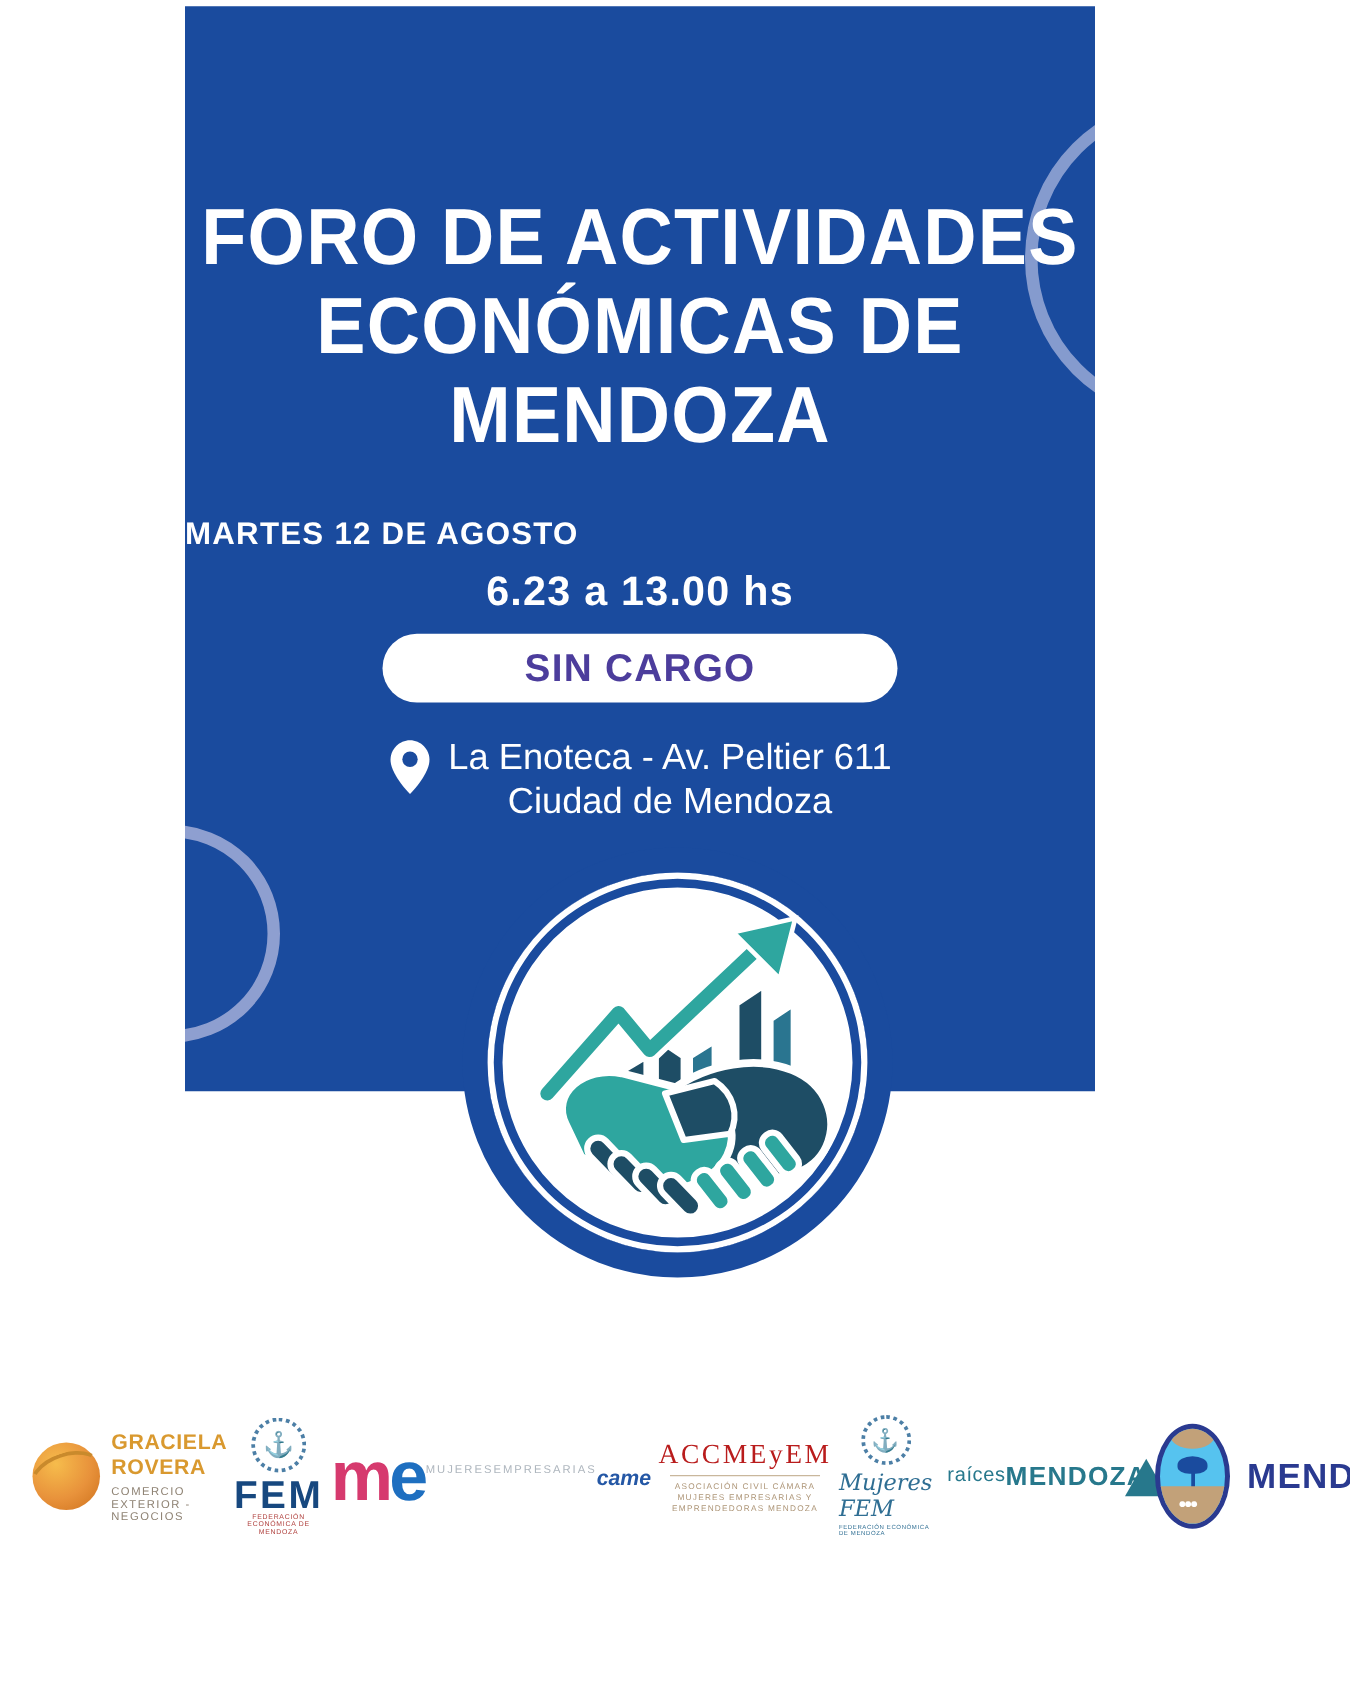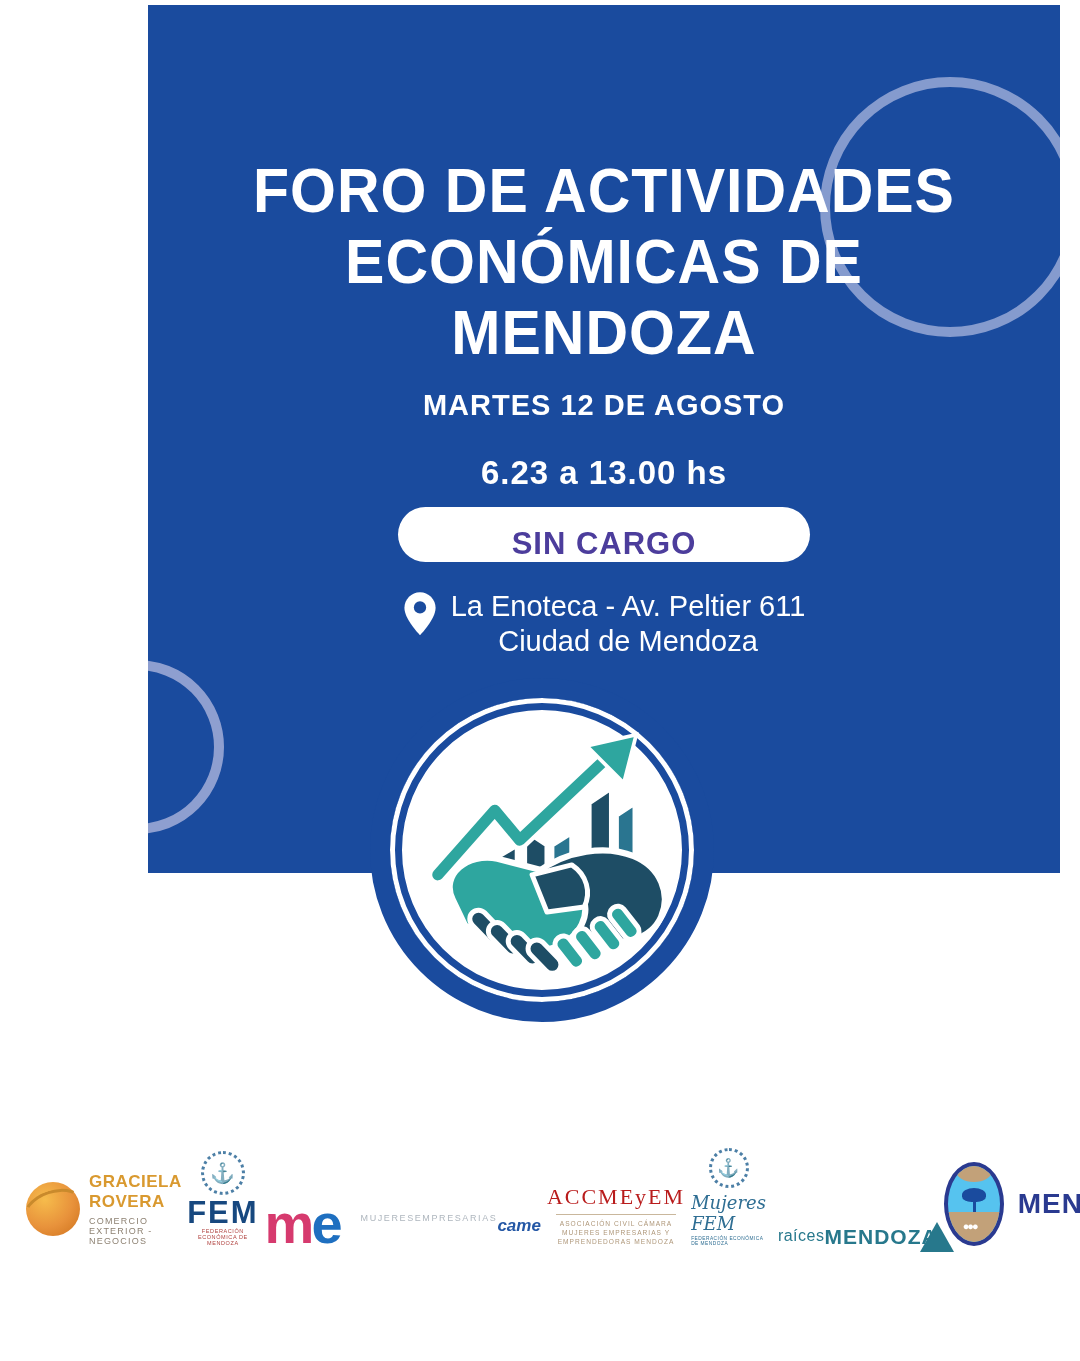--- a/index.html
+++ b/index.html
@@ -1,54 +1,54 @@
 <!DOCTYPE html>
 <html><head>
 <meta charset="utf-8">
 <style>
   * { margin:0; padding:0; box-sizing:border-box; }
   html,body { width:1080px; height:1361px; background:#ffffff; font-family:"Liberation Sans", sans-serif; }
   .page { position:relative; width:1080px; height:1361px; background:#fff; overflow:hidden; }
 
   
-  .card { position:absolute; left:148px; top:5px; width:912px; height:868px;
+  .card { position:absolute; left:148px; top:5px; width:728px; height:868px;
           background:#1A4B9E; overflow:hidden; }
   .deco-circle { position:absolute; border-radius:50%; border:10px solid rgba(180,190,225,0.75); }
   .deco-circle.top-right { width:260px; height:260px; left:672px; top:72px; border-color:rgba(190,198,232,0.65); }
   .deco-circle.bottom-left { width:174px; height:174px; left:-98px; top:655px; border-color:rgba(163,174,216,0.85); }
 
   .title { position:absolute; top:150px; left:0; width:100%; text-align:center;
            color:#fff; font-weight:bold; font-size:59px; line-height:71px; letter-spacing:1px; }
   .title span { display:block; transform:scaleY(1.08); }
 
-  .date-line { position:absolute; top:384px; width:100%; text-align:center;
-               color:#fff; font-weight:bold; font-size:29px; letter-spacing:1px; }
+  .date-line { position:absolute; top:408px; width:100%; 
+               color:#fff; font-weight:bold; font-size:25px; letter-spacing:1px; }
   .time-line { position:absolute; top:449px; width:100%; text-align:center;
                color:#fff; font-weight:bold; font-size:33px; letter-spacing:1px; }
 
   .pill { position:absolute; top:502px; left:50%; transform:translateX(-50%);
           width:412px; height:55px; background:#fff; border-radius:28px;
-          display:flex; align-items:flex-end; justify-content:center; }
+          display:flex; align-items:center; justify-content:center; }
   .pill span { color:#4C3D9C; font-weight:bold; font-size:31px; letter-spacing:1px; }
 
   .location { position:absolute; top:584px; left:0; width:100%;
               display:flex; justify-content:center; align-items:flex-start; gap:14px; }
   .location .pin { flex:0 0 auto; margin-top:2px; }
   .loc-text { text-align:center; color:#fff; font-weight:normal; font-size:29px; line-height:35px; }
 
   
   .icon-badge { position:absolute; left:370px; top:678px; width:344px; height:344px;
                 background:#fff; border:20px solid #1A4B9E; border-radius:50%;
                 box-shadow: inset 0 0 0 5px #ffffff, inset 0 0 0 12px #1A4B9E;
                 display:flex; align-items:center; justify-content:center; z-index:5; }
   .icon-badge svg { width:248px; height:248px; }
 
   
   .sponsors { position:absolute; left:26px; top:1116px; width:1034px; height:130px;
-              display:flex; align-items:flex-end; justify-content:space-between; gap:6px; }
+              display:flex; align-items:center; justify-content:space-between; gap:6px; }
   .logo { display:flex; align-items:center; justify-content:center; }
 
   
   .graciela { gap:9px; }
   .g-globe { width:54px; height:54px; border-radius:50%; position:relative; flex:0 0 auto;
              background:radial-gradient(circle at 35% 32%, #F6BC4C, #E8923B 55%, #D0741F 95%); }
   .g-globe::after { content:""; position:absolute; left:-4px; top:8px; width:60px; height:40px;
                     border:3px solid transparent; border-top-color:#C98A2C; border-radius:50%;
                     transform:rotate(-18deg); }
   .g-name { color:#D9992F; font-weight:bold; font-size:17px; letter-spacing:0.5px; }
@@ -56,21 +56,21 @@
 
   
   .seal { width:44px; height:44px; border-radius:50%; border:3px dotted #4C7FA6;
           display:flex; align-items:center; justify-content:center;
           color:#4C7FA6; font-size:20px; background:#fff; }
   .fem { flex-direction:column; }
   .fem-acronym { color:#17487F; font-weight:bold; font-size:31px; letter-spacing:2px; line-height:30px; margin-top:3px; }
   .fem-tag { color:#B0413E; font-size:5.5px; letter-spacing:0.6px; text-align:center; }
 
   
-  .mecame { gap:21px; }
+  .mecame { gap:1px; }
   .me-word { font-size:56px; font-weight:bold; line-height:44px; letter-spacing:-3px; }
   .me-m { color:#D63A6E; } .me-e { color:#1E6FC0; }
   .me-col { display:flex; flex-direction:row; align-items:flex-start; }
   .me-sub { color:#AEB6BE; font-size:9px; letter-spacing:1.6px; line-height:11px; }
   .came { color:#2457A5; font-weight:bold; font-size:17px; margin-top:3px; font-style:italic; }
 
   
   .acc { flex-direction:column; }
   .acc-acronym { font-family:"Liberation Serif", serif; color:#b91c1c; font-size:22px; letter-spacing:2px; }
   .acc-rule { width:120px; height:1px; background:#C9B79C; margin:4px 0 4px; }

